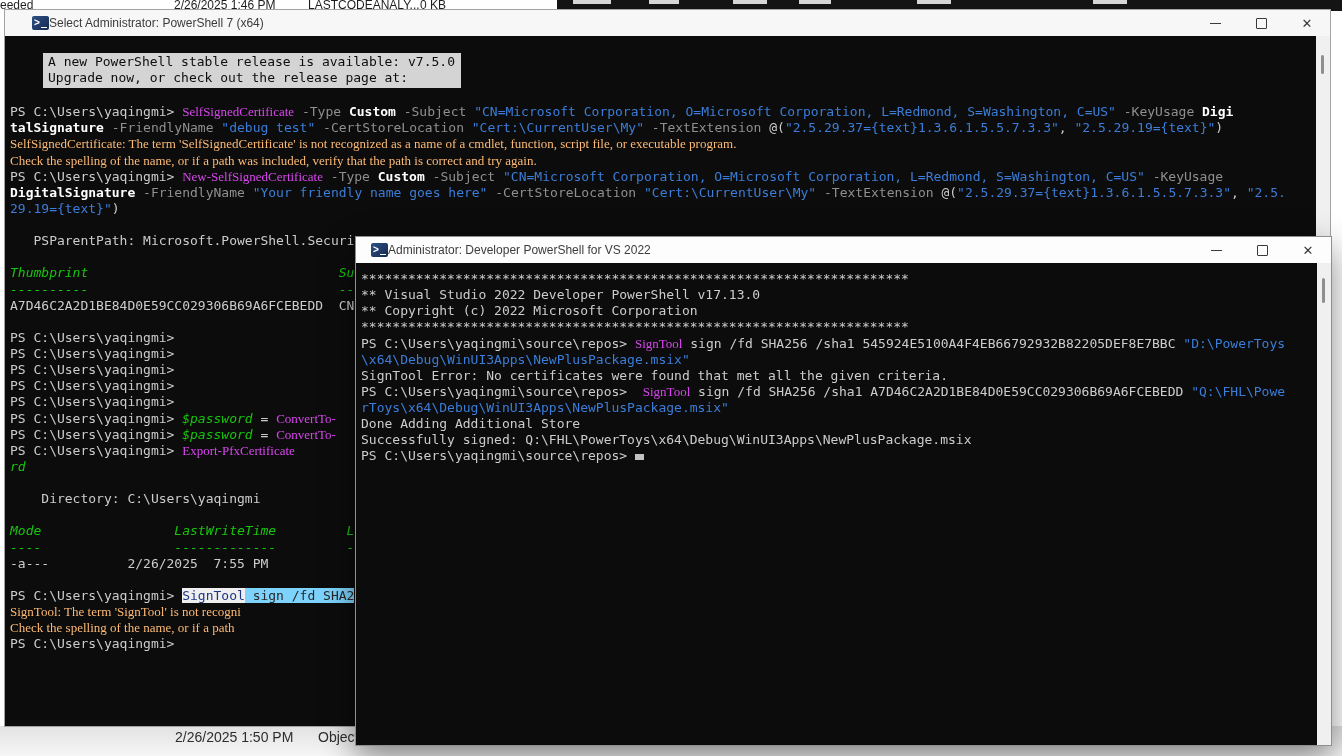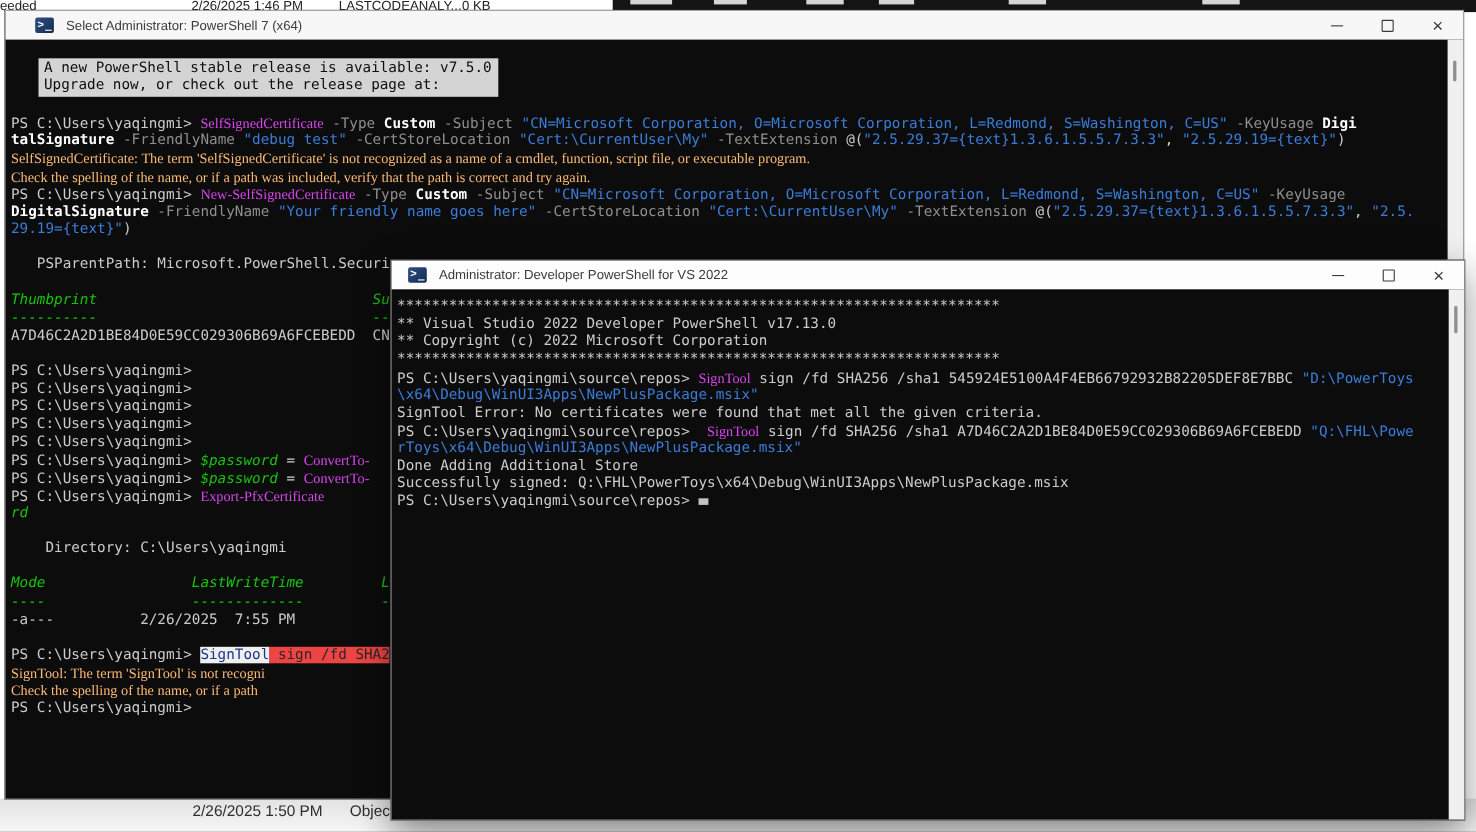--- a/index.html
+++ b/index.html
@@ -21,45 +21,45 @@
   #win1{left:4px;top:9px;width:1327px;height:718px;z-index:2;}
   #win2{left:355px;top:236px;width:977px;height:510px;z-index:3;
     box-shadow:0 12px 32px rgba(0,0,0,0.45);border-color:#8f8f8f;}
   .titlebar{height:26px;display:flex;align-items:center;background:#f7f7f7;}
   #win2 .titlebar{background:#fdfdfd;}
   .psicon{width:17px;height:14px;margin-left:27px;border-radius:2px;flex:0 0 auto;
     background:linear-gradient(135deg,#2e4f86 0%,#152b4e 100%);position:relative;}
   #win2 .psicon{margin-left:15px;}
   .psicon .chev{position:absolute;left:2px;top:0px;color:#fff;font-size:10px;line-height:13px;font-weight:bold;}
   .psicon .uline{position:absolute;right:2px;bottom:2px;width:6px;height:1.5px;background:#fff;}
-  .wtitle{font-size:12px;color:#3c3c3c;margin-left:11px;white-space:nowrap;}
+  .wtitle{font-size:12px;color:#3c3c3c;white-space:nowrap;}
   .winbtns{margin-left:auto;display:flex;height:100%;}
   .wbtn{width:46px;height:100%;display:flex;align-items:center;justify-content:center;color:#3a3a3a;font-size:12px;}
   .minbar{width:11px;height:1px;background:#3a3a3a;}
   .maxbox{width:9px;height:9px;border:1px solid #3a3a3a;border-radius:1px;}
   .xglyph{font-size:13px;line-height:13px;color:#3a3a3a;}
 
   
   .console{position:absolute;left:0;top:26px;right:14px;bottom:0;overflow:hidden;
     font-family:"DejaVu Sans Mono",monospace;font-size:13px;}
   #console1{padding:17px 0 0 5px;}
   #console2{padding:8px 0 0 5px;}
   .line{height:16.13px;line-height:16.13px;white-space:pre;}
   .d{color:#cccccc;}
   .y{color:#d946ef;font-family:Liberation Serif, serif;}
   .p{color:#8f8f8f;}
   .s{color:#3b7dd8;}
   .w{color:#ffffff;font-weight:bold;}
   .r{color:#fdba74;font-family:Liberation Serif, serif;}
   .g{color:#16c60c;font-style:italic;}
   .hy{background:#efefef;color:#1d3686;}
-  .hd{background:#ef4444;color:#272727;}
+  .hd{background:#7dd3fc;color:#272727;}
   .cur{display:inline-block;width:9px;height:6px;background:#c2c2c2;vertical-align:baseline;}
 
-  .notice{display:inline-block;background:#d4d4d4;color:#0d0d0d;margin-left:25px;padding:1px 6px 2px 5px;}
+  .notice{display:inline-block;background:#d4d4d4;color:#0d0d0d;margin-left:33px;padding:1px 6px 2px 5px;}
   .notice .nline{height:16px;line-height:16px;white-space:pre;}
 
   
   .sbar{position:absolute;top:26px;right:0;width:14px;bottom:0;background:#f0f0f0;}
   .sthumb{position:absolute;left:5px;width:3px;background:#8f8f8f;border-radius:2px;}
   #win1 .sthumb{top:19px;height:19px;}
   #win2 .sthumb{top:15px;height:25px;}
 </style>
 </head>
 <body>

